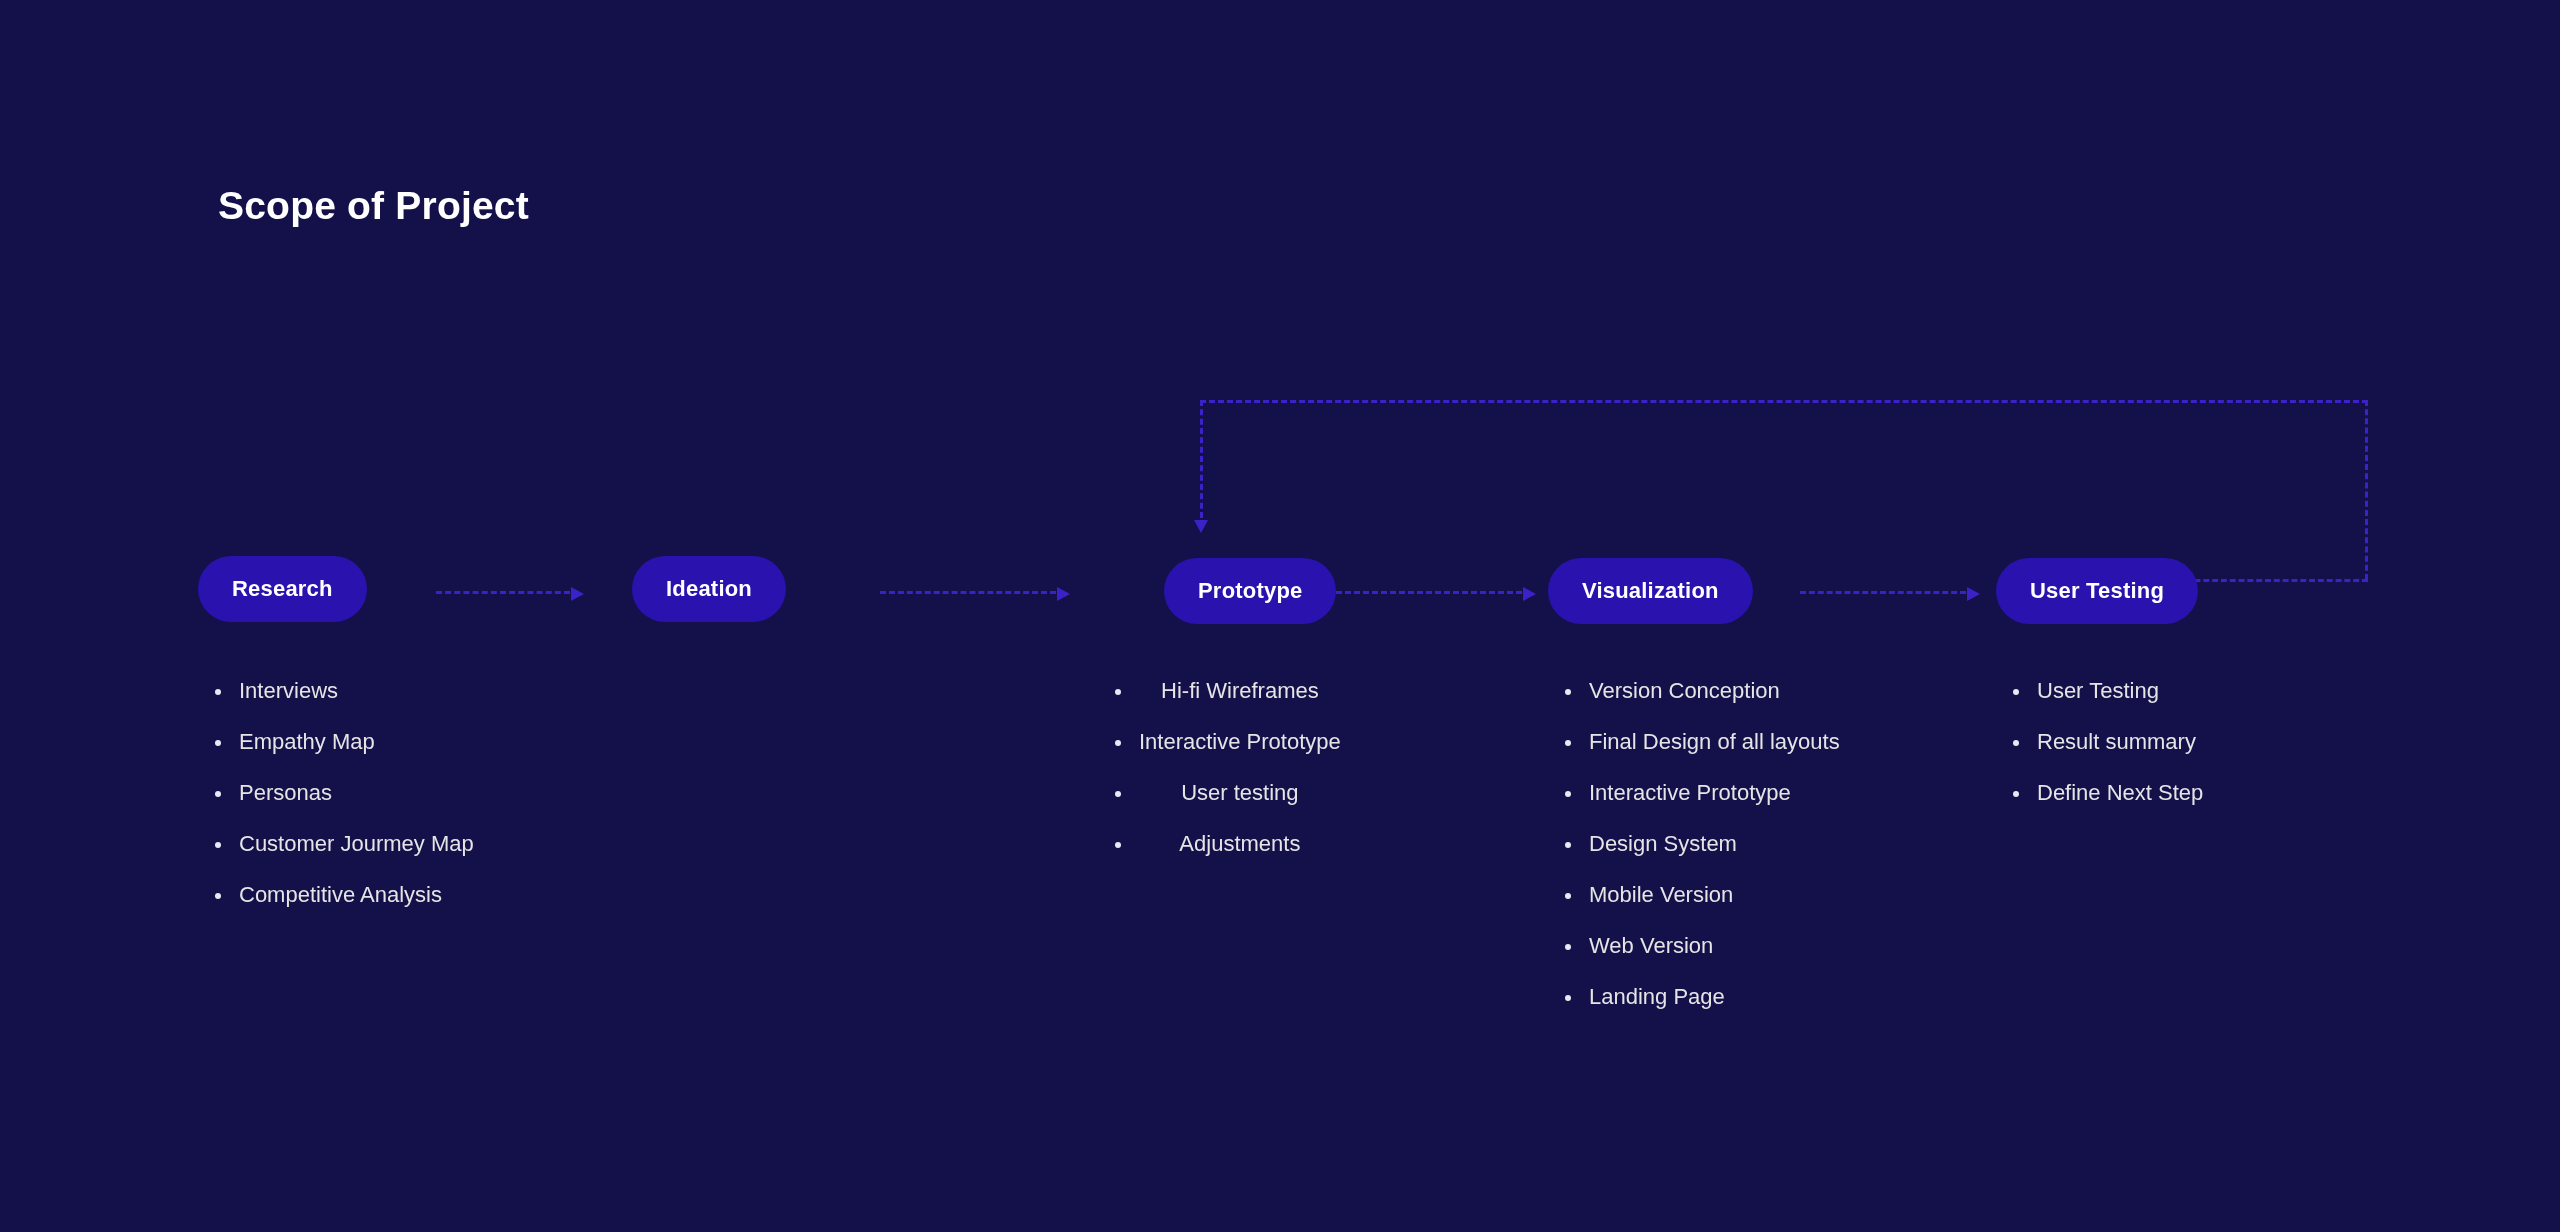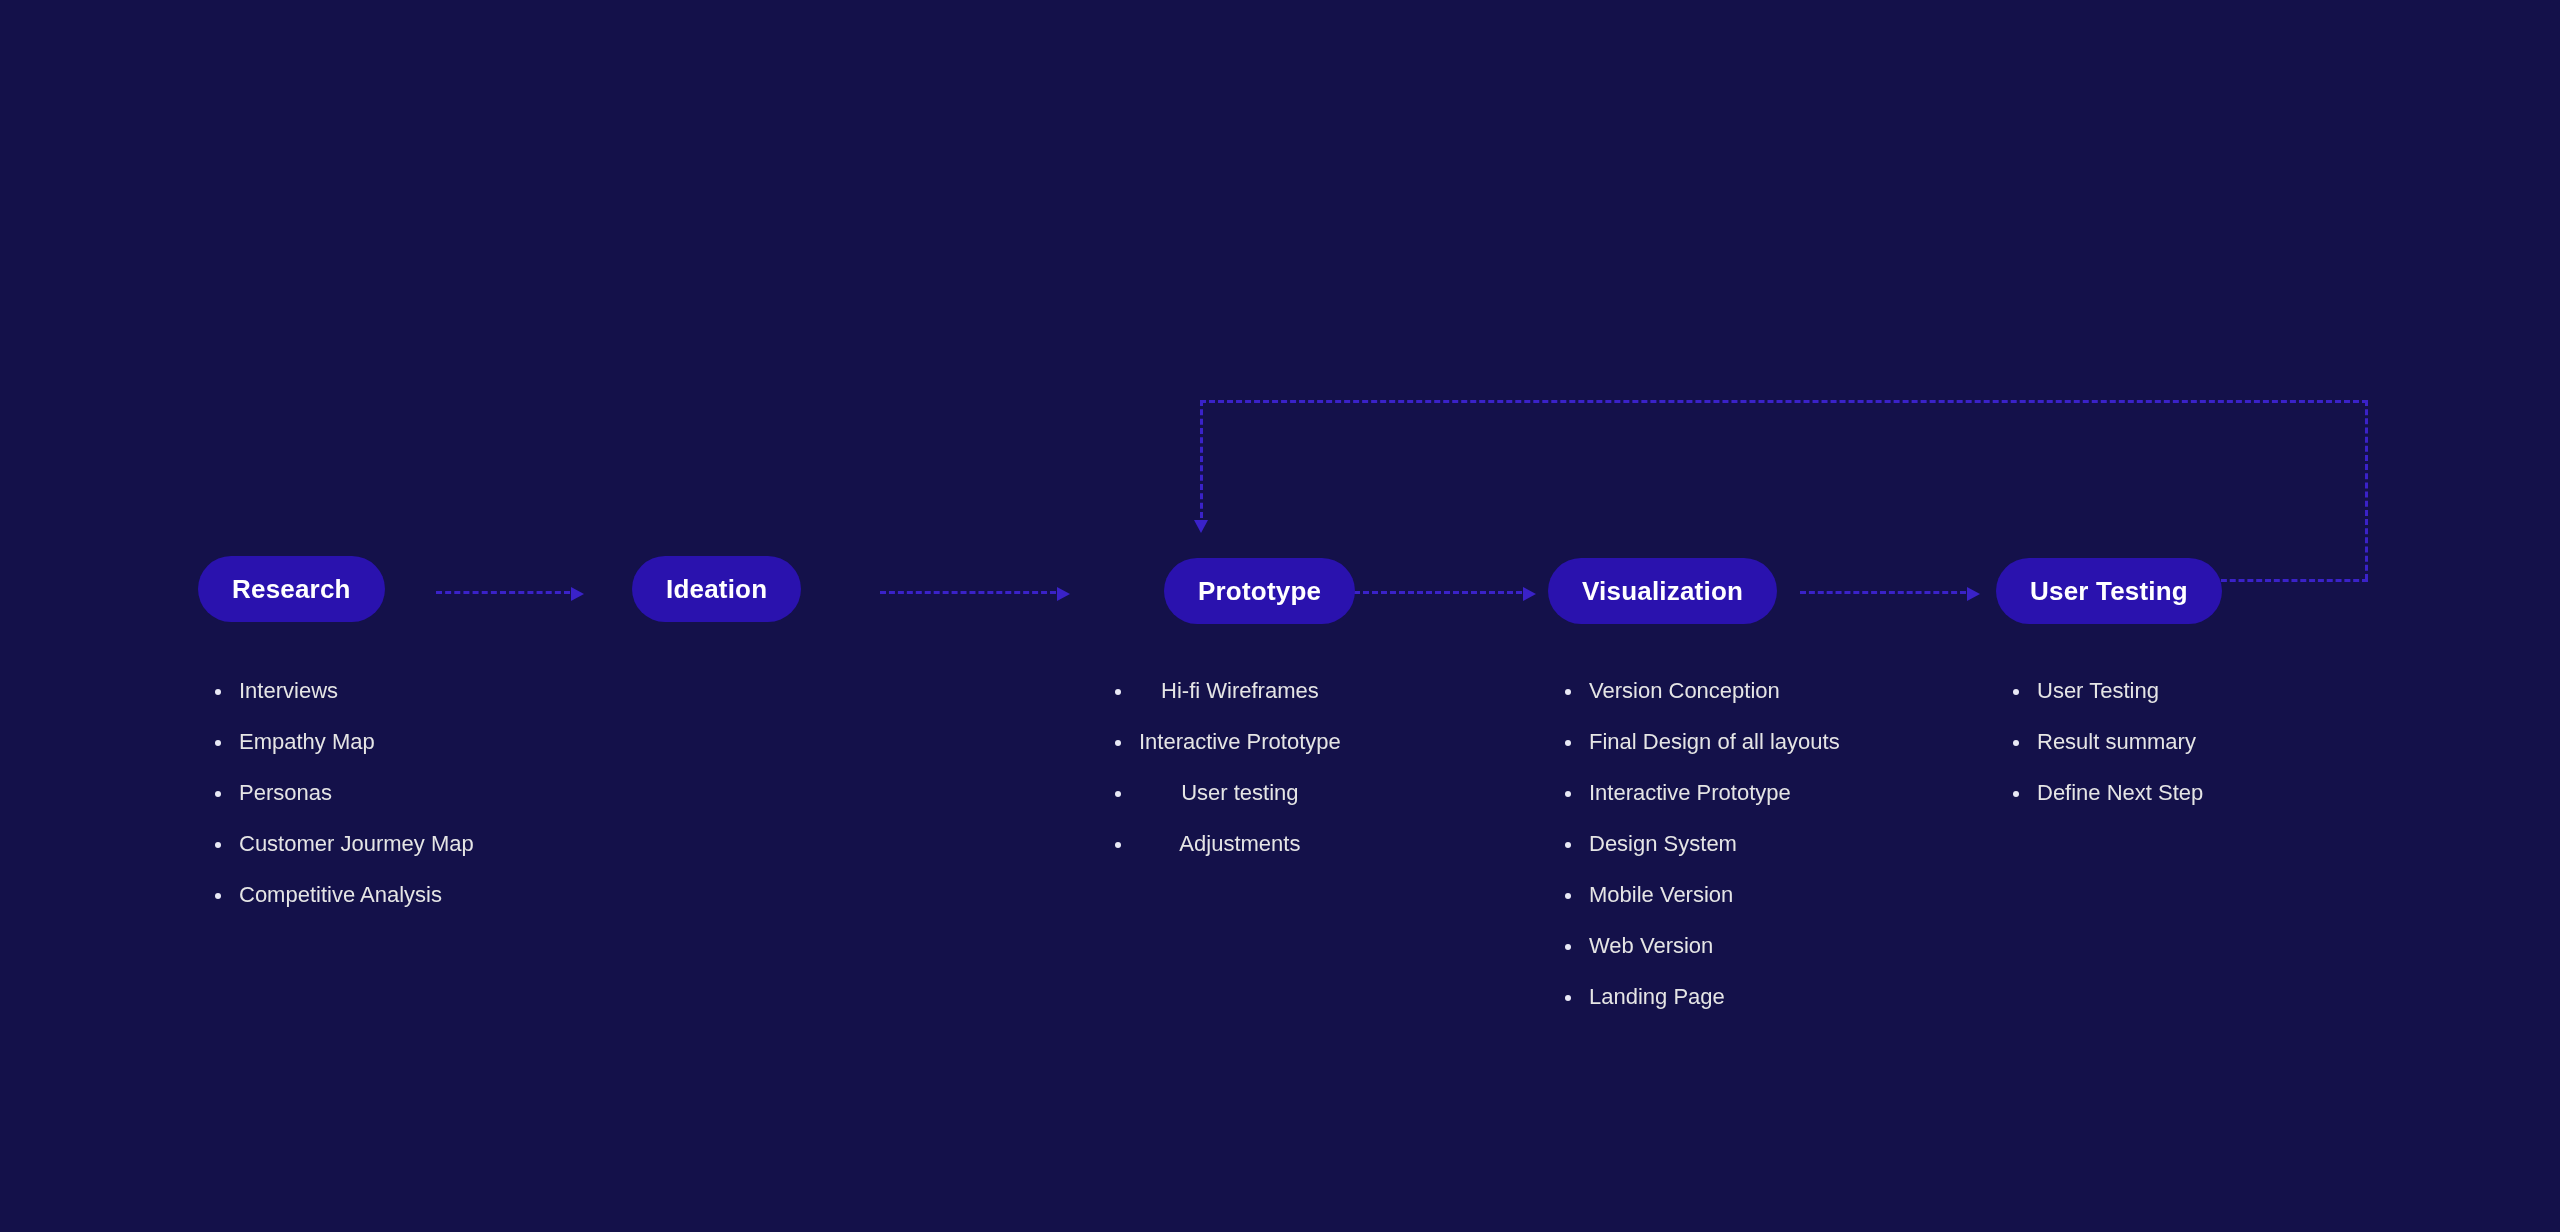--- a/index.html
+++ b/index.html
@@ -51,21 +51,21 @@
   .pill {
     display: inline-flex;
     align-items: center;
     justify-content: center;
     height: 66px;
     padding: 4px 34px;
     min-width: 154px;
     border-radius: 40px;
     background: #2a12ae;
     color: #ffffff;
-    font-size: 26px;
+    font-size: 22px;
     font-weight: bold;
     letter-spacing: 0.2px;
     white-space: nowrap;
     box-sizing: border-box;
   }
 
   
   .items {
     position: absolute;
     top: 676px;
@@ -168,20 +168,21 @@
     border-left: 7px solid transparent;
     border-right: 7px solid transparent;
     border-top: 13px solid #3a22c8;
   }
 </style>
 </head>
 <body>
 
 <div class="canvas">
 
+  <div class="page-title">Scope of Project</div>
 
   <div class="flow">
 
     <div class="loop">
       <div class="seg-top"></div>
       <div class="seg-right"></div>
       <div class="seg-bottom"></div>
       <div class="seg-left"></div>
       <div class="head-down"></div>
     </div>

